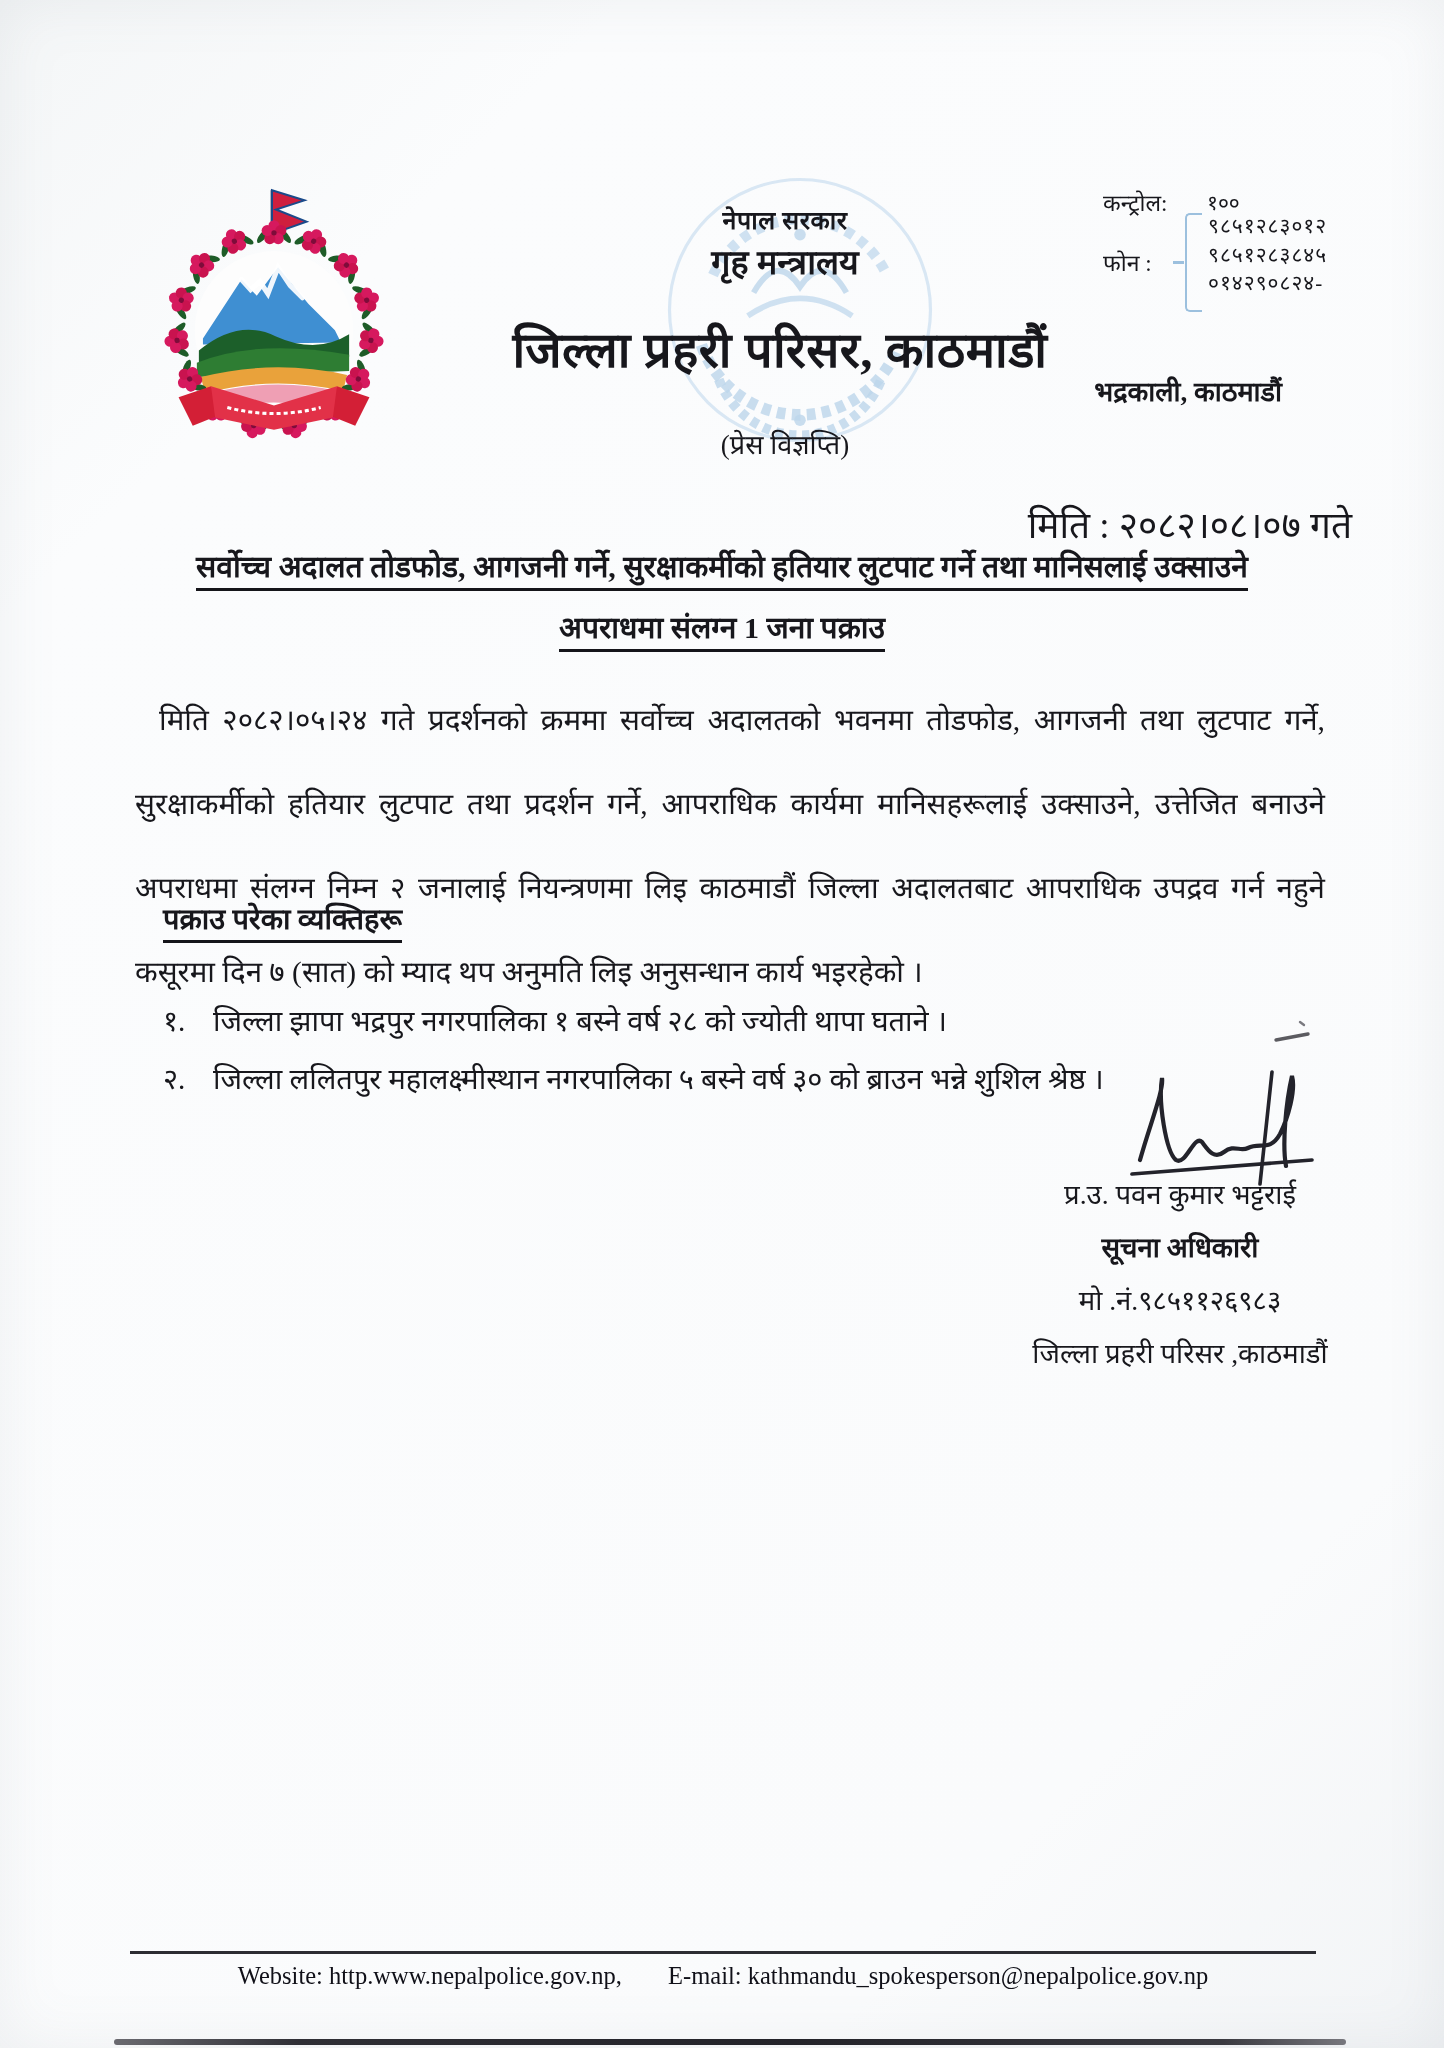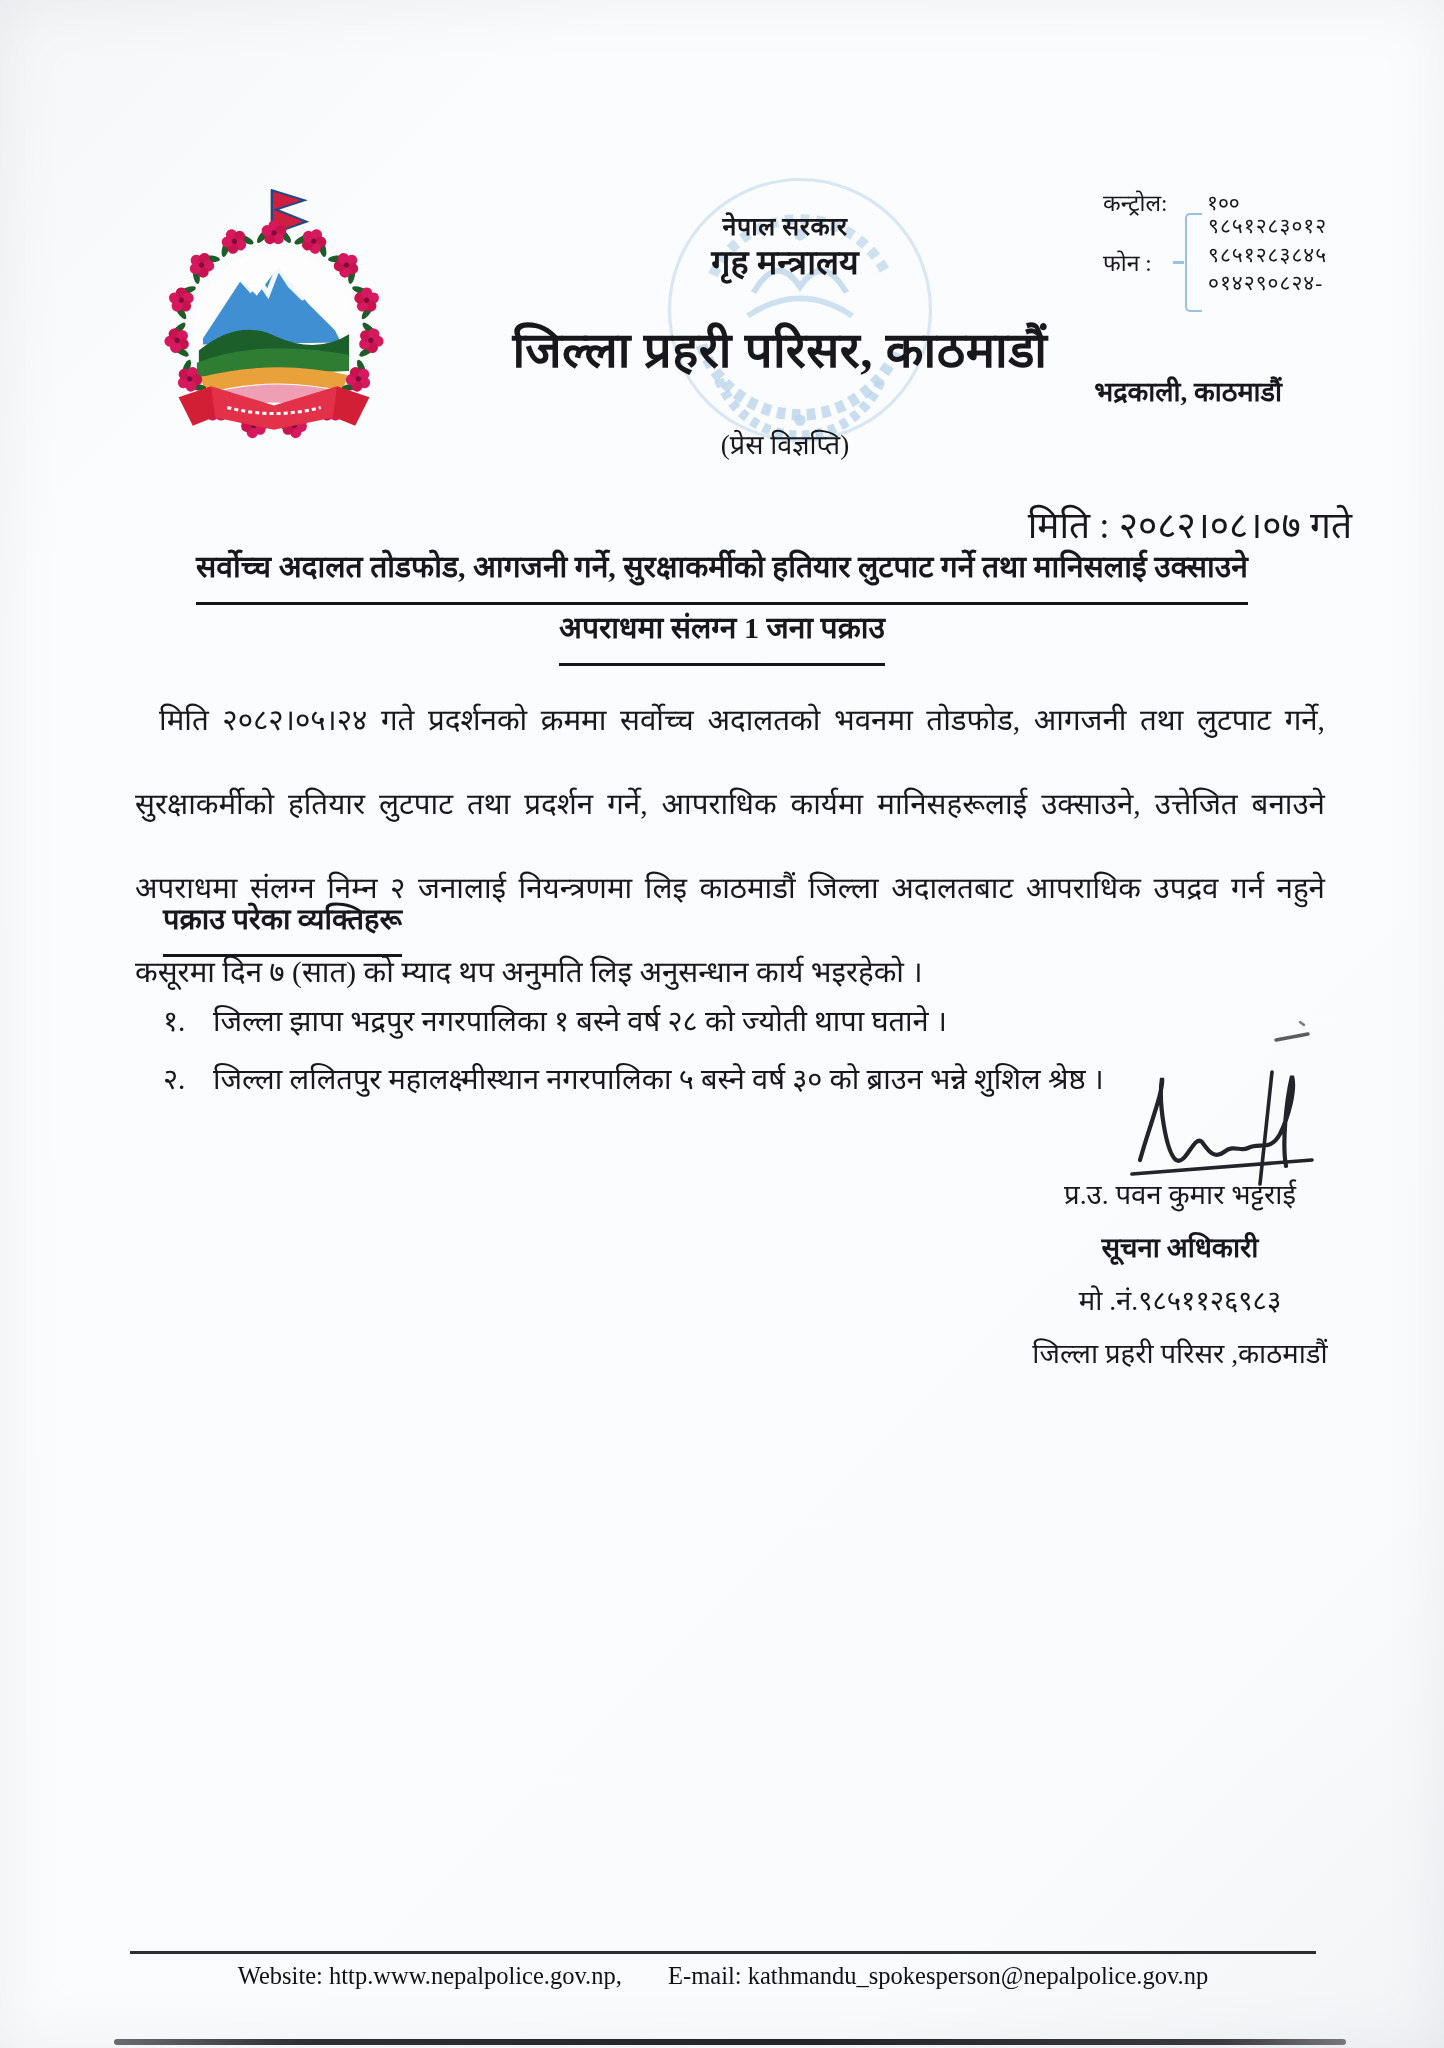--- a/index.html
+++ b/index.html
@@ -10,21 +10,21 @@
     background:linear-gradient(135deg,#f4f6f7 0%,#fbfcfd 18%,#fafbfc 82%,#f2f4f6 100%);
     font-family:"Liberation Serif","DejaVu Sans",serif;
     color:#17171c;
     overflow:hidden;
     box-shadow:inset 0 0 60px rgba(120,130,140,0.10);
   }
   .abs{position:absolute;}
   
   .emblem{left:152px;top:176px;width:244px;height:268px;}
   .stamp{left:655px;top:160px;width:290px;height:300px;opacity:.5;}
-  .gov-line1{left:585px;top:208px;width:400px;text-align:center;
+  .gov-line1{left:585px;top:202px;width:400px;text-align:center;
     font-size:25px;font-weight:bold;letter-spacing:.5px;}
   .gov-line2{left:585px;top:238px;width:400px;text-align:center;
     font-size:34px;font-weight:bold;}
   .office-title{left:300px;top:315px;width:960px;text-align:center;
     font-size:49px;font-weight:bold;letter-spacing:.5px;}
   .press-label{left:585px;top:425px;width:400px;text-align:center;font-size:27px;}
   .office-address{right:162px;top:372px;font-size:27px;font-weight:bold;}
   .ctl-label{left:1103px;top:186px;font-size:23px;}
   .ctl-num{left:1207px;top:188px;font-size:21px;}
   .phone-label{left:1103px;top:246px;font-size:23px;}
@@ -34,21 +34,21 @@
   .phone-bracket::before{content:"";position:absolute;left:-14px;top:46px;
     width:11px;height:2.5px;background:#9cc0de;}
   .phone-list{left:1208px;top:212px;font-size:21px;line-height:28.5px;
     letter-spacing:1px;white-space:nowrap;}
   
   .date-line{right:92px;top:498px;font-size:37px;}
   .headline-1{left:0;top:545px;width:100%;text-align:center;
     font-size:30px;font-weight:bold;}
   .headline-2{left:0;top:606px;width:100%;text-align:center;
     font-size:30px;font-weight:bold;}
-  .u{border-bottom:3px solid #15151a;padding-bottom:19px;}
+  .u{border-bottom:3px solid #15151a;padding-bottom:5px;}
   
   .body-par{left:135px;top:678px;width:1190px;font-size:29.5px;
     line-height:84px;text-align:justify;text-indent:24px;}
   .sec-head{left:163px;top:898px;font-size:29px;font-weight:bold;}
   .arrest-list{left:163px;top:992px;width:1140px;font-size:29px;}
   .arrest-item{display:flex;gap:16px;line-height:58px;}
   .arrest-num{min-width:34px;}
   
   .pen-mark{left:1262px;top:1014px;width:60px;height:40px;}
   .sig-scribble{left:1120px;top:1062px;width:210px;height:130px;}

